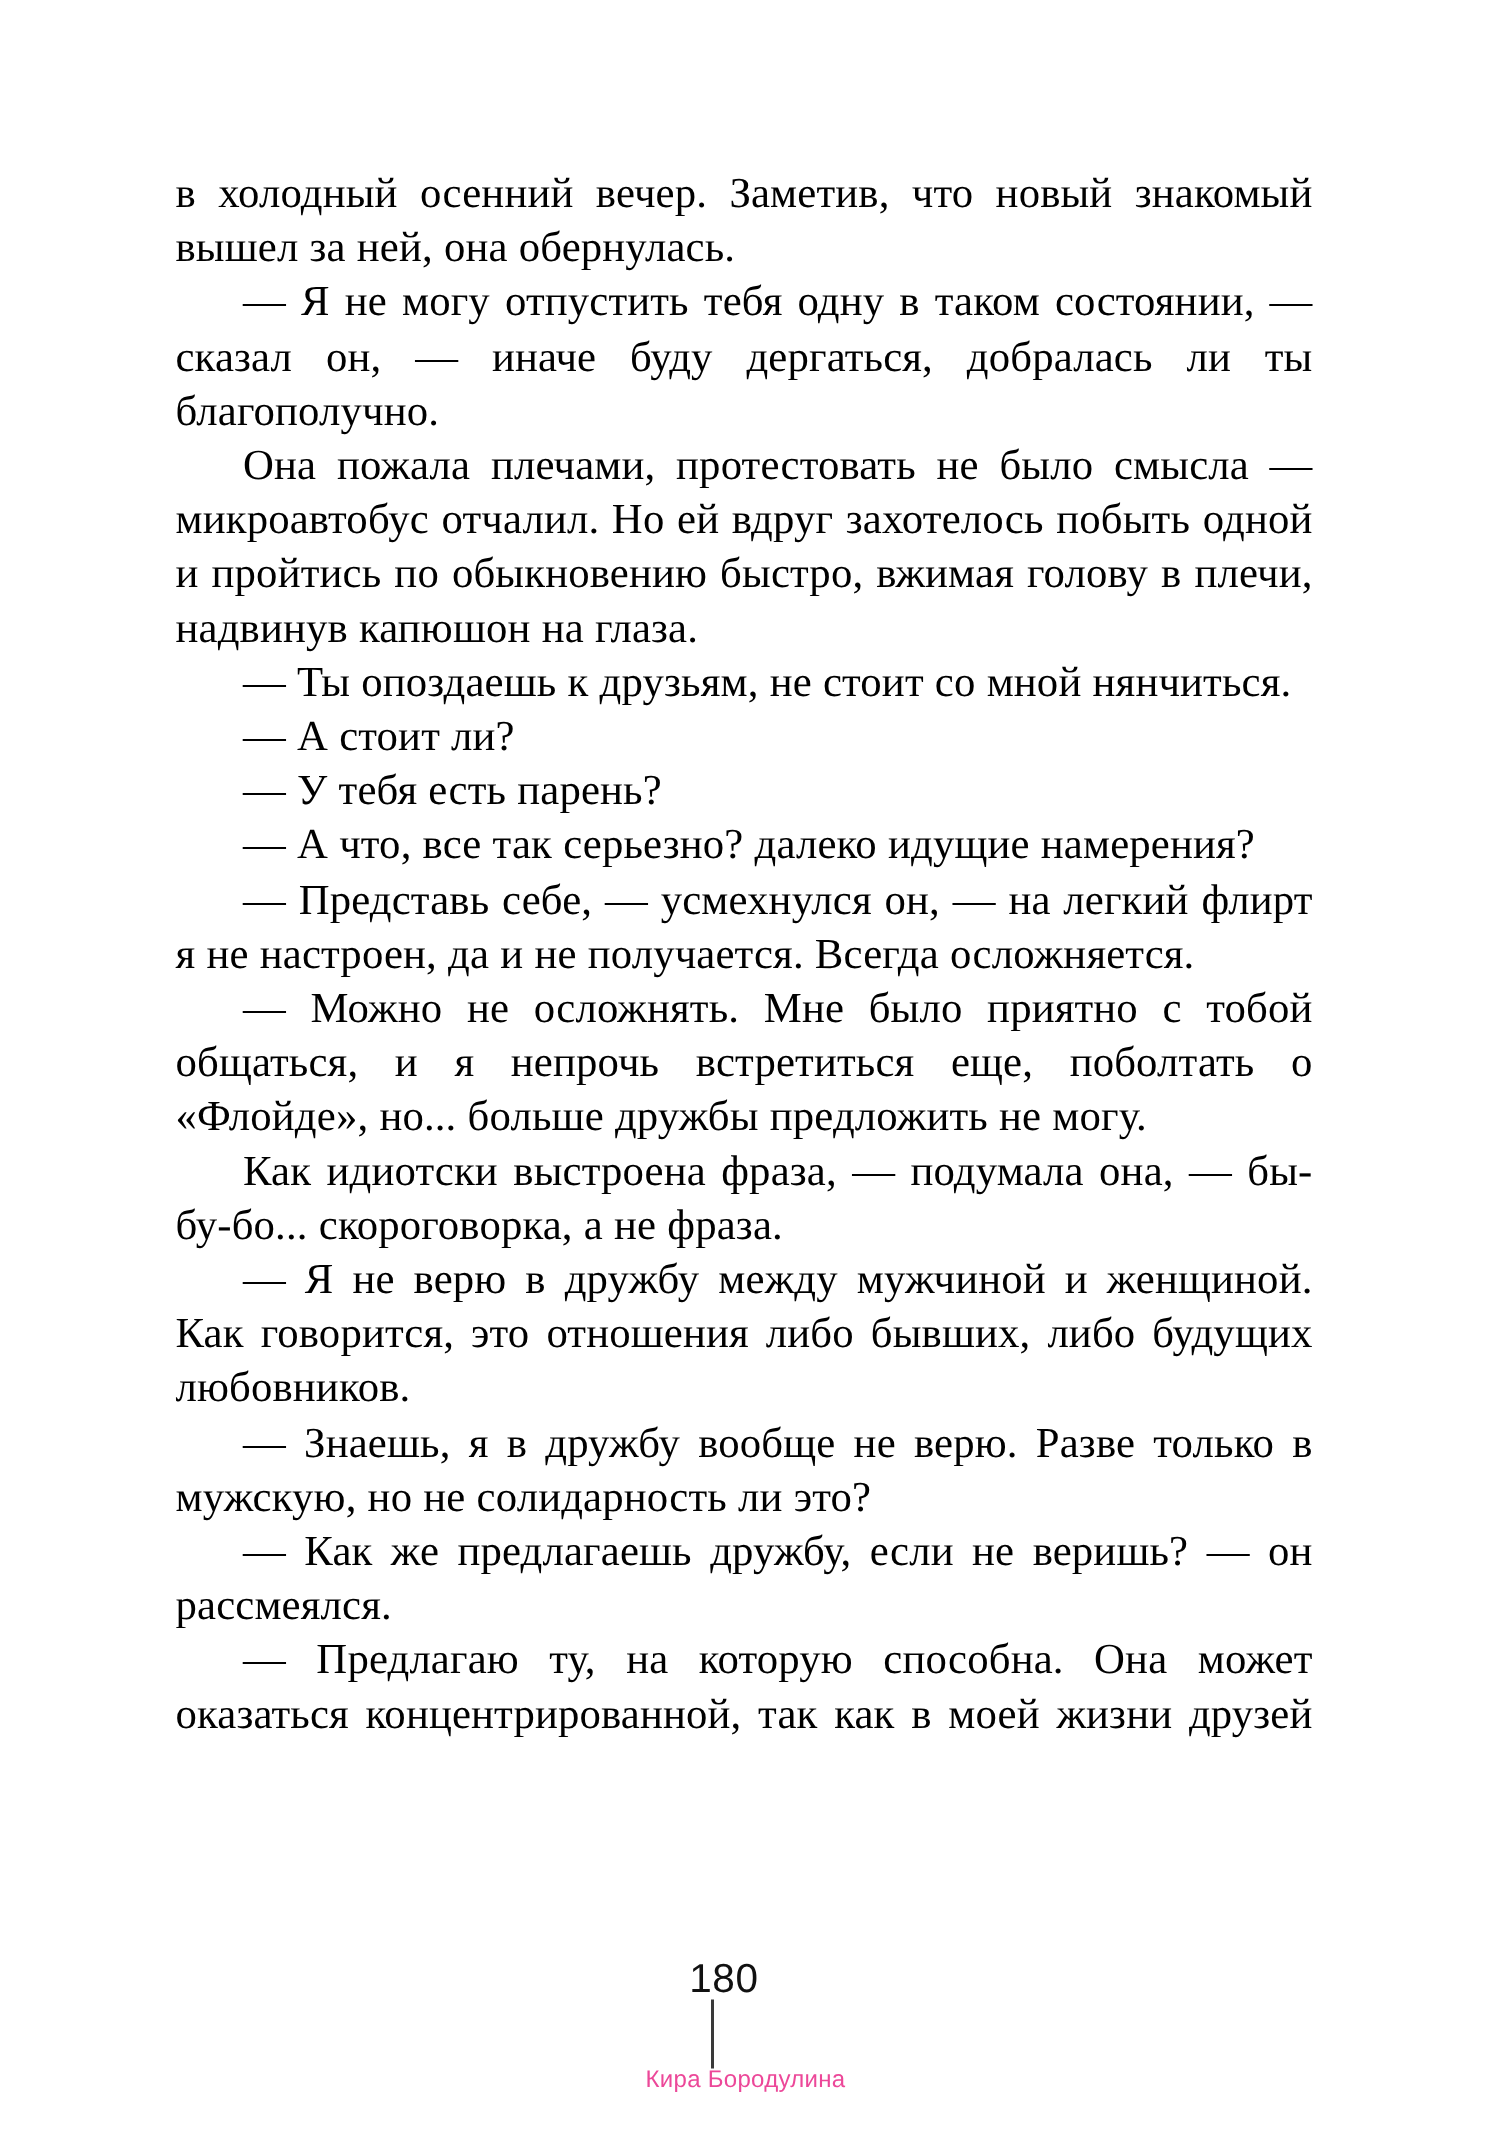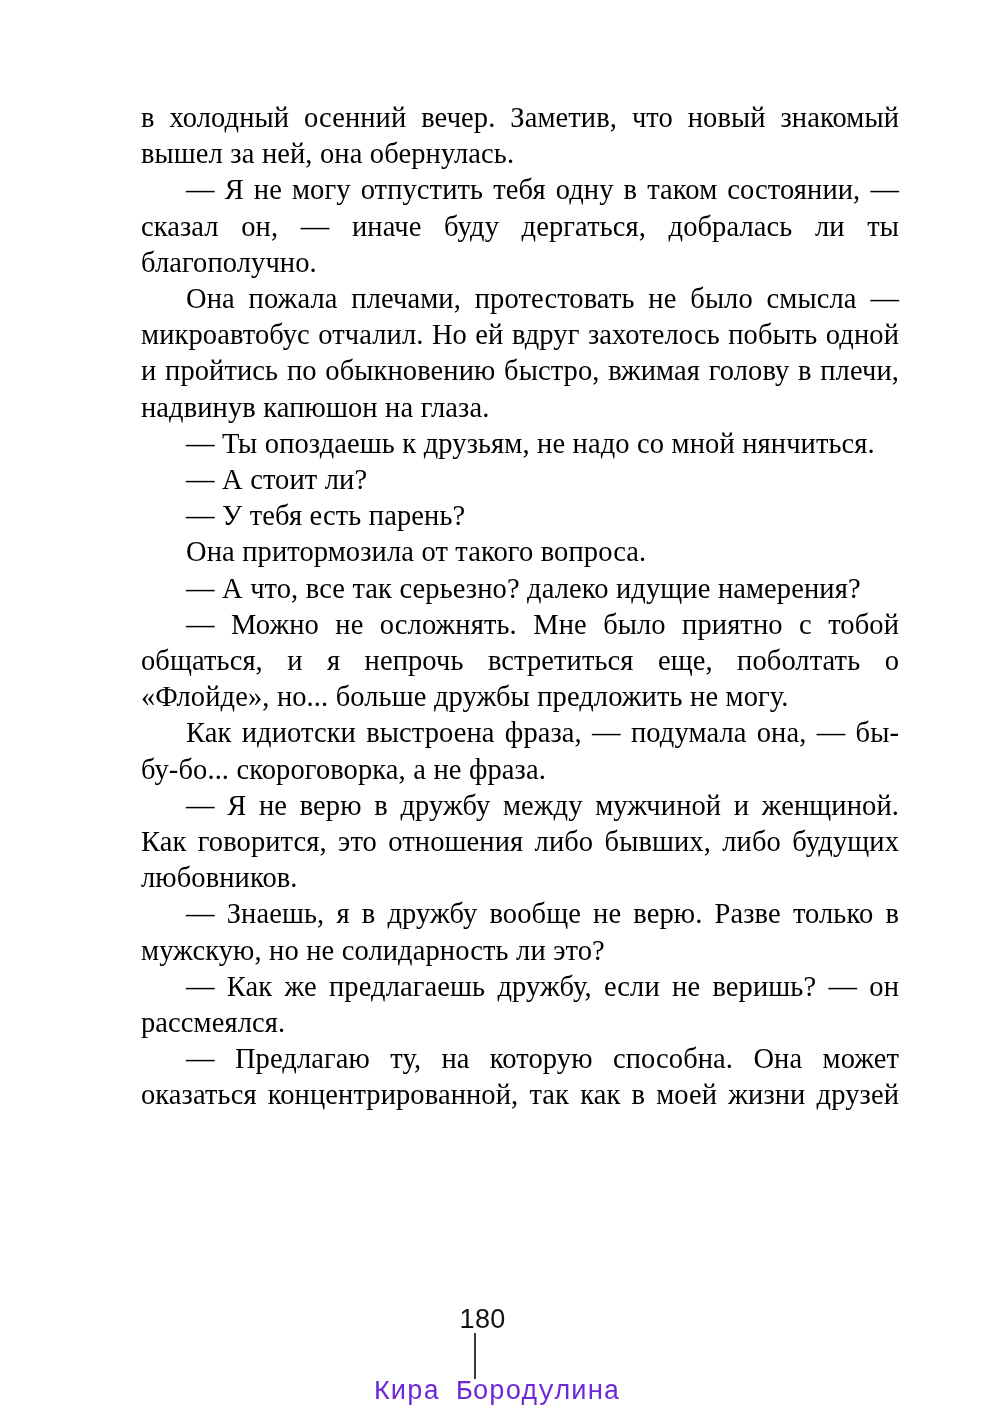--- a/index.html
+++ b/index.html
@@ -24,23 +24,22 @@
     top: 0;
     width: 1005px;
     height: 1420px;
     background: #ffffff;
   }
 
   
   .text-block {
     position: absolute;
     left: 117px;
-    top: 100px;
+    top: 112px;
     width: 758px;
-    margin-left: 24px;
   }
 
   .para {
     margin: 0;
     font-size: 28.5px;
     line-height: 36.2px;
     text-align: justify;
     text-justify: inter-word;
     letter-spacing: 0.1px;
     word-spacing: 0.2px;
@@ -86,43 +85,42 @@
     letter-spacing: 0.4px;
   }
   .folio-rule {
     flex: 0 0 auto;
     width: 2px;
     height: 46px;
     background: #3a3a3a;
     margin-right: 44px;
   }
   .running-head {
-    font-size: 27px;
+    font-size: 16px;
     line-height: 1;
-    color: #6d28d9;
+    color: #ec4899;
     letter-spacing: 0.2px;
     white-space: nowrap;
-    font-family: Liberation Mono, monospace;
   }
 </style>
 </head>
 <body>
 
 <div class="page">
 
   <div class="text-block">
 
     <p class="para cont">в холодный осенний вечер. Заметив, что новый знакомый вышел за ней, она обернулась.</p>
     <p class="para indent">— Я не могу отпустить тебя одну в таком состоянии, — сказал он, — иначе буду дергаться, добралась ли ты благополучно.</p>
     <p class="para indent">Она пожала плечами, протестовать не было смысла — микроавтобус отчалил. Но ей вдруг захотелось побыть одной и пройтись по обыкновению быстро, вжимая голову в плечи, надвинув капюшон на глаза.</p>
-    <p class="para indent">— Ты опоздаешь к друзьям, не надо со мной нянчиться.</p>
+    <p class="para indent">— Ты опоздаешь к друзьям, не стоит со мной нянчиться.</p>
     <p class="para indent">— А стоит ли?</p>
     <p class="para indent">— У тебя есть парень?</p>
-    <p class="para indent">Она притормозила от такого вопроса.</p>
     <p class="para indent">— А что, все так серьезно? далеко идущие намерения?</p>
+    <p class="para indent">— Представь себе, — усмехнулся он, — на легкий флирт я не настроен, да и не получается. Всегда осложняется.</p>
     <p class="para indent">— Можно не осложнять. Мне было приятно с тобой общаться, и я непрочь встретиться еще, поболтать о «Флойде», но... больше дружбы предложить не могу.</p>
     <p class="para indent">Как идиотски выстроена фраза, — подумала она, — бы-бу-бо... скороговорка, а не фраза.</p>
     <p class="para indent">— Я не верю в дружбу между мужчиной и женщиной. Как говорится, это отношения либо бывших, либо будущих любовников.</p>
     <p class="para indent">— Знаешь, я в дружбу вообще не верю. Разве только в мужскую, но не солидарность ли это?</p>
     <p class="para indent">— Как же предлагаешь дружбу, если не веришь? — он рассмеялся.</p>
     <p class="para indent full-last">— Предлагаю ту, на которую способна. Она может оказаться концентрированной, так как в моей жизни друзей</p>
 
   </div>
 
   <div class="footer">

